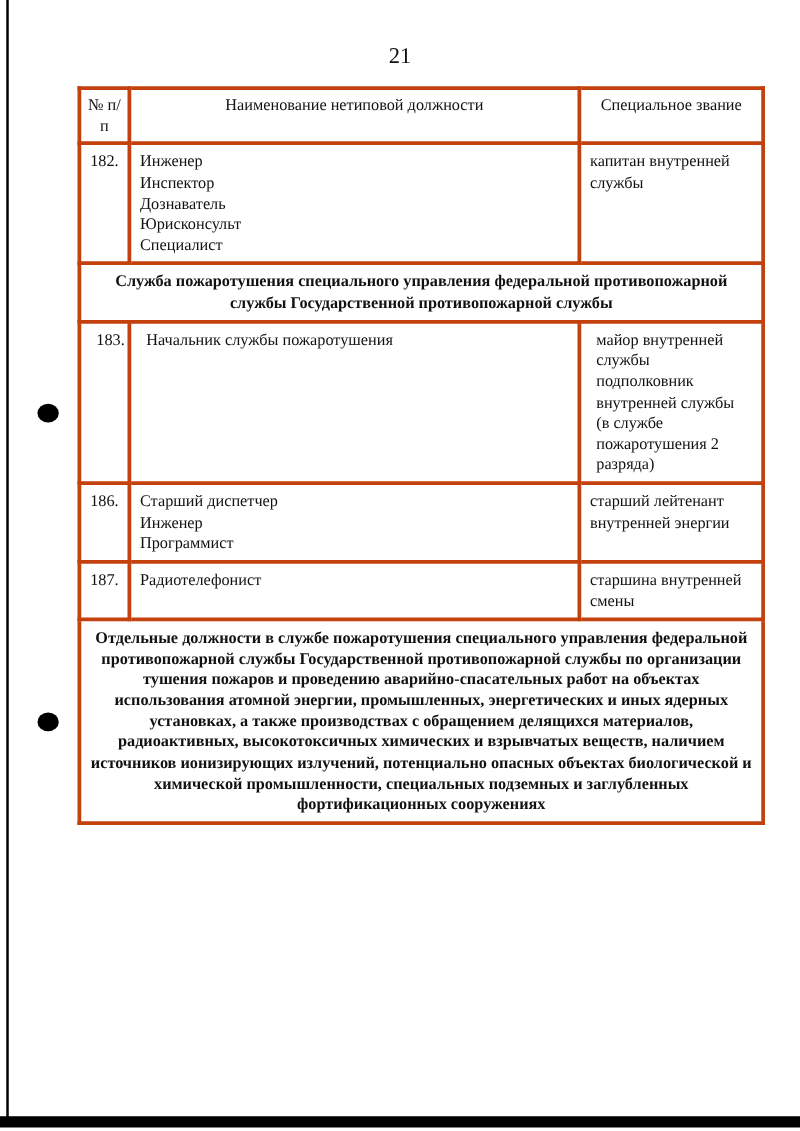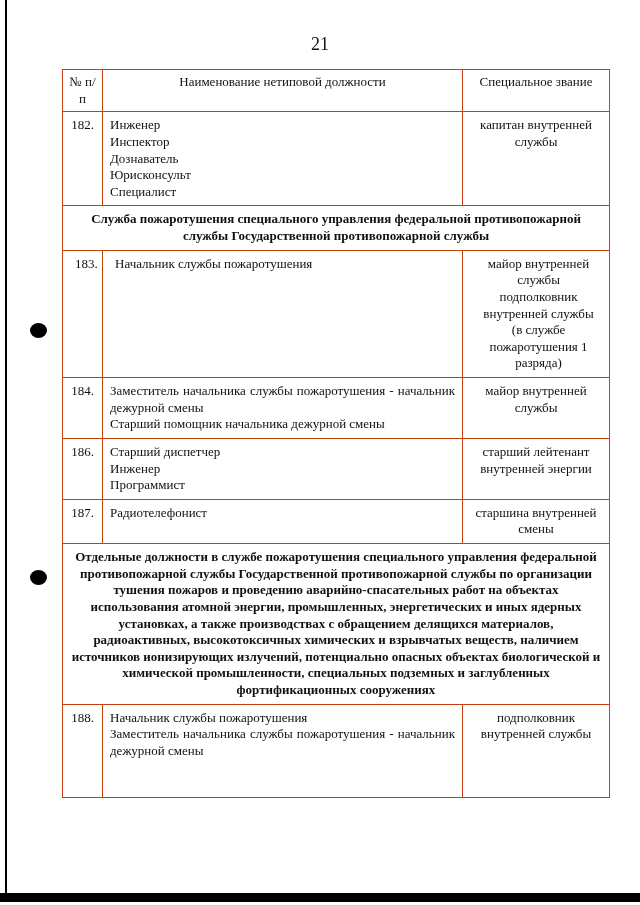--- a/index.html
+++ b/index.html
@@ -26,41 +26,40 @@
     margin-left: 62px;
     width: 547px;
     table-layout: fixed;
     font-size: 13px;
     line-height: 1.28;
   }
   table.doc-table col.c1 { width: 40px; }
   table.doc-table col.c2 { width: 360px; }
   table.doc-table col.c3 { width: 147px; }
   table.doc-table td, table.doc-table th {
-    border: 1px solid #c2410c;
+    border: 3px solid #c2410c;
     vertical-align: top;
     padding: 5px 7px;
   }
   table.doc-table th {
     font-weight: normal;
     text-align: center;
     vertical-align: top;
     padding: 4px 3px;
   }
   td.num-cell {
     text-align: center;
     padding-left: 6px;
     padding-right: 2px;
     margin-left: 19px;
   }
   td.pos-cell .pos-line {
     text-align: justify;
   }
   td.rank-cell {
-    text-align: center;
   }
   td.section-cell {
     font-weight: bold;
     text-align: center;
     padding: 4px 10px;
     margin-left: 30px;
   }
   tbody tr:last-child td { height: 82px; }
   tr[data-rownum="183"] td { height: 112px; padding-left: 12px; }
 
@@ -133,31 +132,21 @@
         <td colspan="3" class="section-cell">Служба пожаротушения специального управления федеральной противопожарной службы Государственной противопожарной службы</td>
       </tr>
       <tr data-rownum="183">
         <td class="num-cell">183.</td>
         <td class="pos-cell">
           <div class="pos-line">Начальник службы пожаротушения</div>
         </td>
         <td class="rank-cell">
           <div class="rank-line">майор внутренней службы</div>
           <div class="rank-line">подполковник внутренней службы</div>
-          <div class="rank-line">(в службе пожаротушения 1 разряда)</div>
-        </td>
-      </tr>
-      <tr data-rownum="184">
-        <td class="num-cell">184.</td>
-        <td class="pos-cell">
-          <div class="pos-line">Заместитель начальника службы пожаротушения - начальник дежурной смены</div>
-          <div class="pos-line">Старший помощник начальника дежурной смены</div>
-        </td>
-        <td class="rank-cell">
-          <div class="rank-line">майор внутренней службы</div>
+          <div class="rank-line">(в службе пожаротушения 2 разряда)</div>
         </td>
       </tr>
       <tr data-rownum="186">
         <td class="num-cell">186.</td>
         <td class="pos-cell">
           <div class="pos-line">Старший диспетчер</div>
           <div class="pos-line">Инженер</div>
           <div class="pos-line">Программист</div>
         </td>
         <td class="rank-cell">
@@ -169,24 +158,14 @@
         <td class="pos-cell">
           <div class="pos-line">Радиотелефонист</div>
         </td>
         <td class="rank-cell">
           <div class="rank-line">старшина внутренней смены</div>
         </td>
       </tr>
       <tr>
         <td colspan="3" class="section-cell">Отдельные должности в службе пожаротушения специального управления федеральной противопожарной службы Государственной противопожарной службы по организации тушения пожаров и проведению аварийно-спасательных работ на объектах использования атомной энергии, промышленных, энергетических и иных ядерных установках, а также производствах с обращением делящихся материалов, радиоактивных, высокотоксичных химических и взрывчатых веществ, наличием источников ионизирующих излучений, потенциально опасных объектах биологической и химической промышленности, специальных подземных и заглубленных фортификационных сооружениях</td>
       </tr>
-      <tr data-rownum="188">
-        <td class="num-cell">188.</td>
-        <td class="pos-cell">
-          <div class="pos-line">Начальник службы пожаротушения</div>
-          <div class="pos-line">Заместитель начальника службы пожаротушения - начальник дежурной смены</div>
-        </td>
-        <td class="rank-cell">
-          <div class="rank-line">подполковник внутренней службы</div>
-        </td>
-      </tr>
     </tbody>
 </table>
 
 </body></html>

